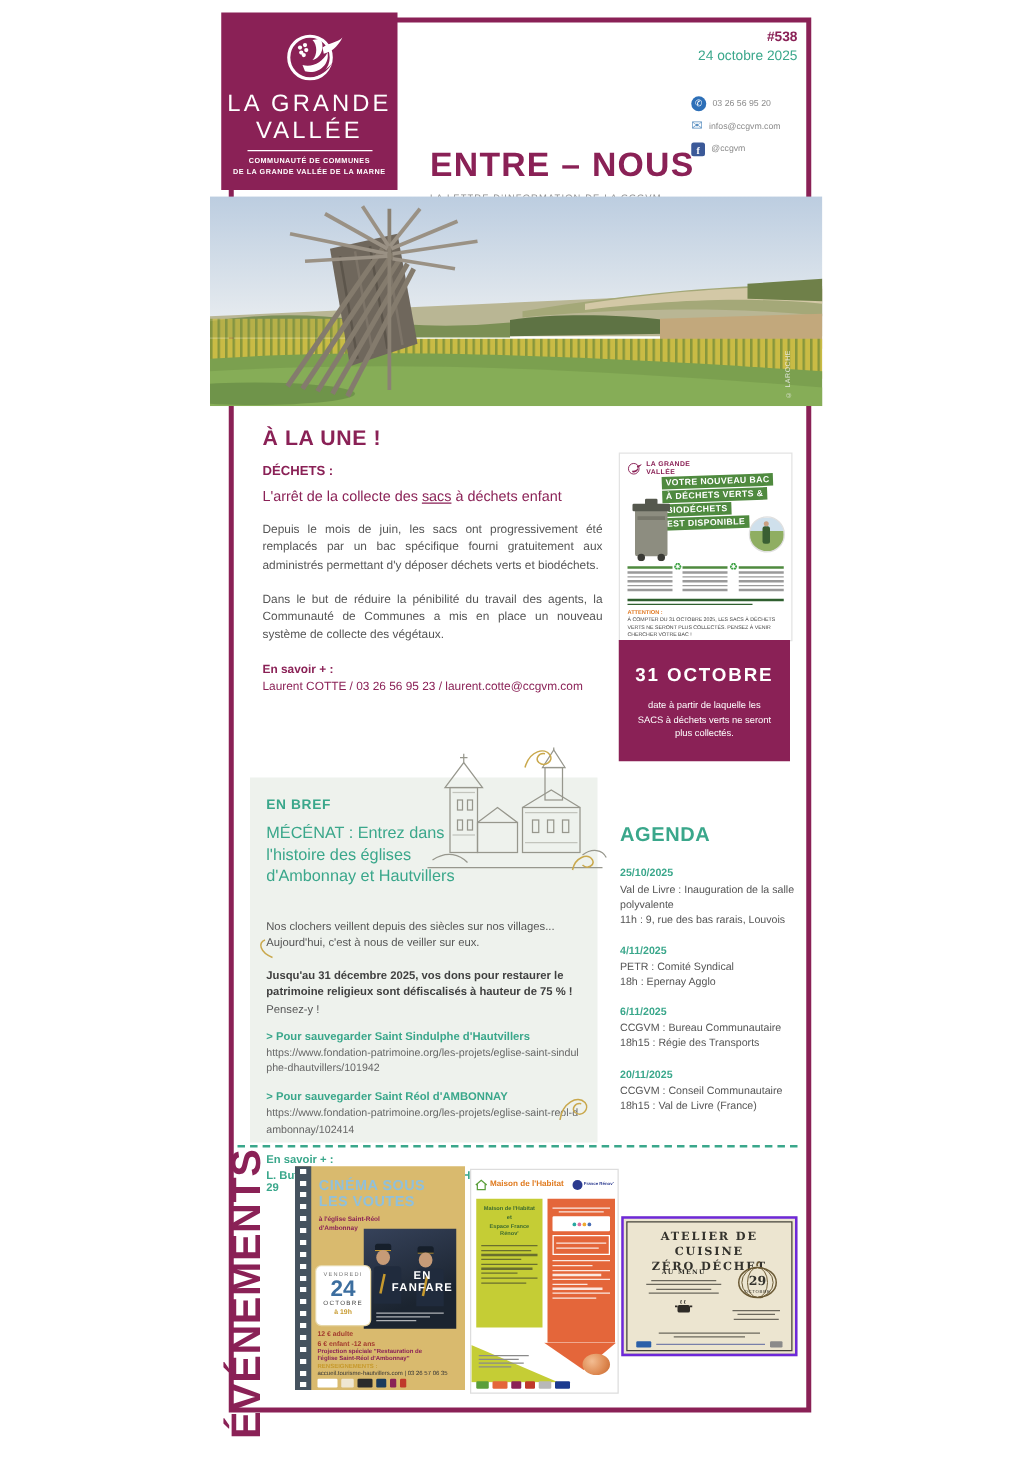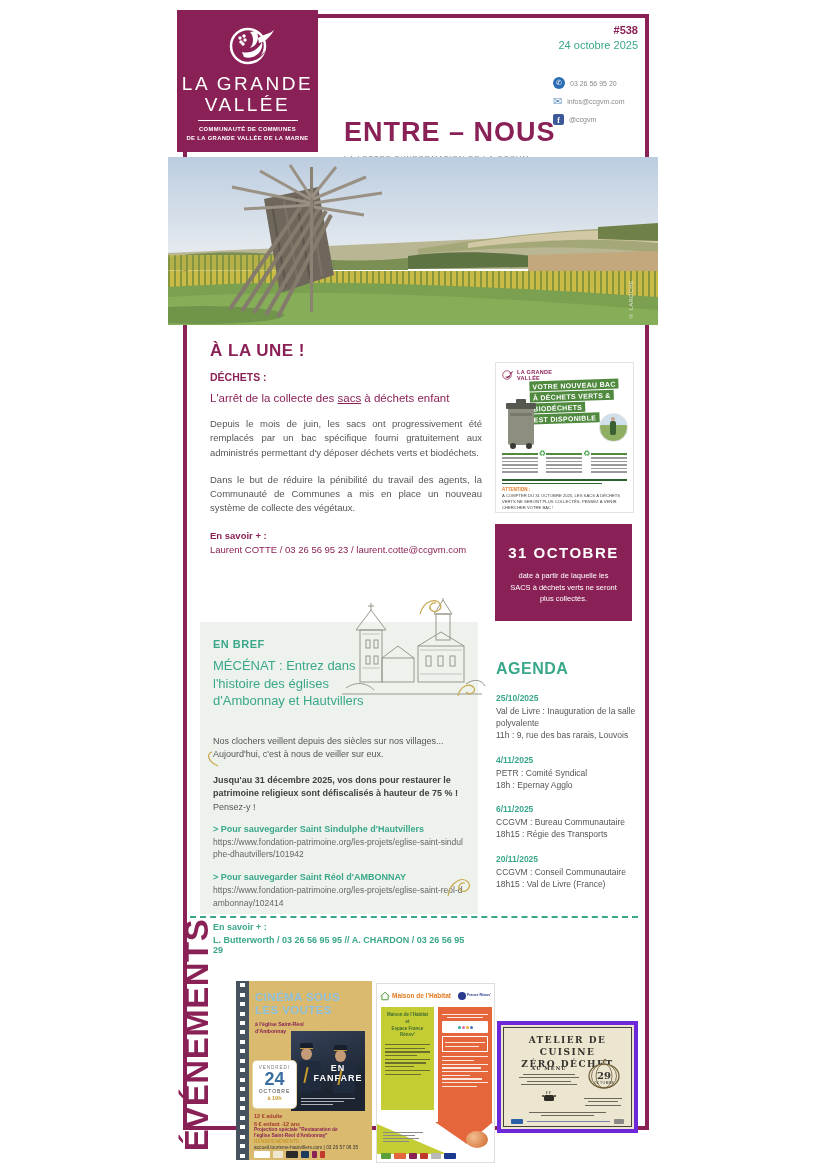--- a/index.html
+++ b/index.html
@@ -60,21 +60,21 @@
   .f-cols{position:absolute;left:6px;top:88px;width:125px;display:flex;justify-content:space-between;}
   .f-col{width:36px;}
   .f-col .ln{height:1.5px;background:#9a9a9a;margin:2px 0;}
   .f-col .ln.g{background:#4f8a3f;height:2px;}
   .f-arrow{color:#3aa040;font-size:8px;margin-top:-2px;}
   .f-note{position:absolute;left:6px;top:114px;width:125px;}
   .f-note .ln{height:1.5px;background:#2f5f2f;margin:2px 0;}
   .f-att{color:#e07820;font-weight:700;font-size:4.5px;margin-top:3px;}
   .f-att-t{color:#444;font-size:4.2px;line-height:1.4;margin-top:1px;}
   
-  .deadline{position:absolute;left:495px;top:524px;width:137px;height:97px;background:#8a2156;z-index:2;
+  .deadline{position:absolute;left:495px;top:512px;width:137px;height:97px;background:#8a2156;z-index:2;
             color:#fff;text-align:center;box-sizing:border-box;padding-top:20px;}
   .dl-t{font-size:15px;font-weight:800;letter-spacing:1.5px;}
   .dl-x{font-size:7.5px;line-height:1.55;width:112px;margin:9px auto 0;}
   
   .agenda{position:absolute;left:496px;top:660px;width:142px;z-index:2;}
   .ag-h{font-size:16px;font-weight:800;color:#3aa78b;letter-spacing:.5px;margin-bottom:15px;}
   .ag-item{margin-bottom:13px;}
   .ag-date{color:#3aa78b;font-weight:700;font-size:8.5px;margin-bottom:3px;}
   .ag-line{color:#555;font-size:8.5px;line-height:1.4;}
   
@@ -89,21 +89,21 @@
   .eb-url{font-size:8.5px;color:#666;line-height:1.45;word-break:break-all;margin-top:2px;}
   .eb-more{font-size:9px;font-weight:700;color:#3aa78b;margin-top:13px;}
   .eb-ct{font-size:9px;color:#3aa78b;margin-top:3px;font-weight:600;}
   .church{position:absolute;left:138px;top:-24px;z-index:3;}
   .curl{position:absolute;z-index:3;}
   
   .sep{position:absolute;left:190px;top:916px;width:448px;border-top:2px dashed #3aa78b;z-index:2;}
   
   .ev-title{position:absolute;left:69px;top:1014px;width:260px;height:42px;transform:rotate(-90deg);
             color:#8a2156;font-size:33px;font-weight:800;letter-spacing:.5px;text-align:center;z-index:2;}
-  .poster{position:absolute;z-index:2;box-sizing:border-box;margin-top:48px;}
+  .poster{position:absolute;z-index:2;box-sizing:border-box;}
   
   .p1{left:236px;top:933px;width:136px;height:179px;background:#d9ba6e;}
   .p1-film{position:absolute;left:0;top:0;width:13px;height:100%;background:#46535f;}
   .p1-film::before{content:"";position:absolute;left:4px;top:2px;width:5px;height:175px;
         background:repeating-linear-gradient(180deg,#fff 0 4px,transparent 4px 9.5px);}
   .p1-t{position:absolute;left:19px;top:10px;color:#8fc0dc;font-weight:800;font-size:11.5px;
         line-height:1.12;letter-spacing:.4px;}
   .p1-v{position:absolute;left:19px;top:40px;color:#8a2156;font-weight:700;font-size:5.2px;line-height:1.35;width:60px;}
   .p1-still{position:absolute;left:55px;top:50px;width:74px;height:80px;overflow:hidden;
             background:linear-gradient(160deg,#36425a,#1b2430 70%);}
@@ -145,21 +145,21 @@
   .p2-tri-g{position:absolute;left:0;top:140px;width:70px;height:30px;background:#c5cd35;
             clip-path:polygon(0 0,100% 100%,0 100%);}
   .p2-tri-o{position:absolute;left:58px;top:138px;width:58px;height:22px;background:#e4663a;
             clip-path:polygon(0 0,100% 0,55% 100%);}
   .p2-ball{position:absolute;right:6px;bottom:14px;width:22px;height:17px;border-radius:50%;
            background:radial-gradient(circle at 35% 35%,#f3bd92,#dd8850 60%,#c5662f);}
   .p2-addr{position:absolute;left:6px;bottom:18px;width:40px;}
   .p2-addr .ln{height:1px;background:#8a8a8a;margin:2px 0;}
   .p2-logos{position:absolute;left:4px;bottom:3px;right:4px;display:flex;gap:3px;align-items:center;}
   
-  .p3{left:497px;top:973px;width:141px;height:112px;background:#ece5d0;border:4px solid #6d28d9;
+  .p3{left:497px;top:973px;width:141px;height:112px;background:#ece5d0;border:2px solid #6d28d9;
       box-shadow:inset 0 0 0 2px #ece5d0, inset 0 0 0 3px #45423a;}
   .p3-t{text-align:center;font-family:"DejaVu Serif",serif;font-weight:700;color:#33322c;
         font-size:9px;letter-spacing:1.5px;margin-top:9px;line-height:1.35;}
   .p3-menu{position:absolute;left:16px;top:40px;width:64px;text-align:center;}
   .p3-menu-l{font-family:"DejaVu Serif",serif;font-size:5px;color:#33322c;letter-spacing:1px;font-weight:700;}
   .p3-menu .ln{height:1px;background:#6b6least;background:#6b685c;margin:2.5px 6px;}
   .p3-pump{position:absolute;right:12px;top:34px;width:36px;text-align:center;}
   .p3-pnum{position:absolute;left:0;right:0;top:11px;font-family:"DejaVu Serif",serif;font-weight:700;
            font-size:10px;color:#33322c;}
   .p3-pmon{position:absolute;left:0;right:0;top:22px;font-size:3.5px;color:#33322c;letter-spacing:.5px;}

